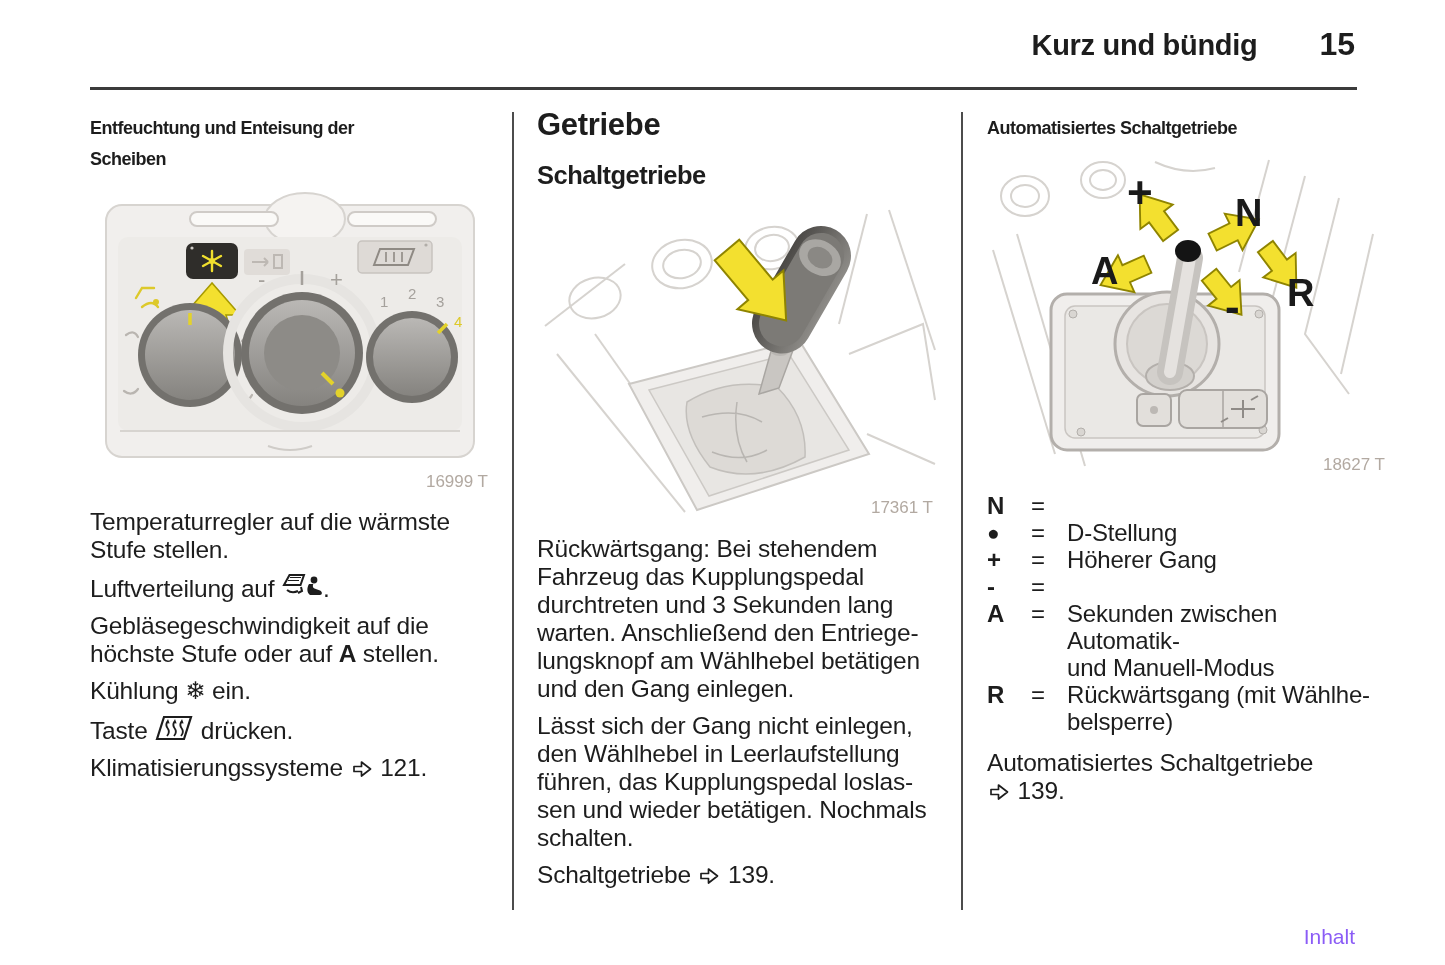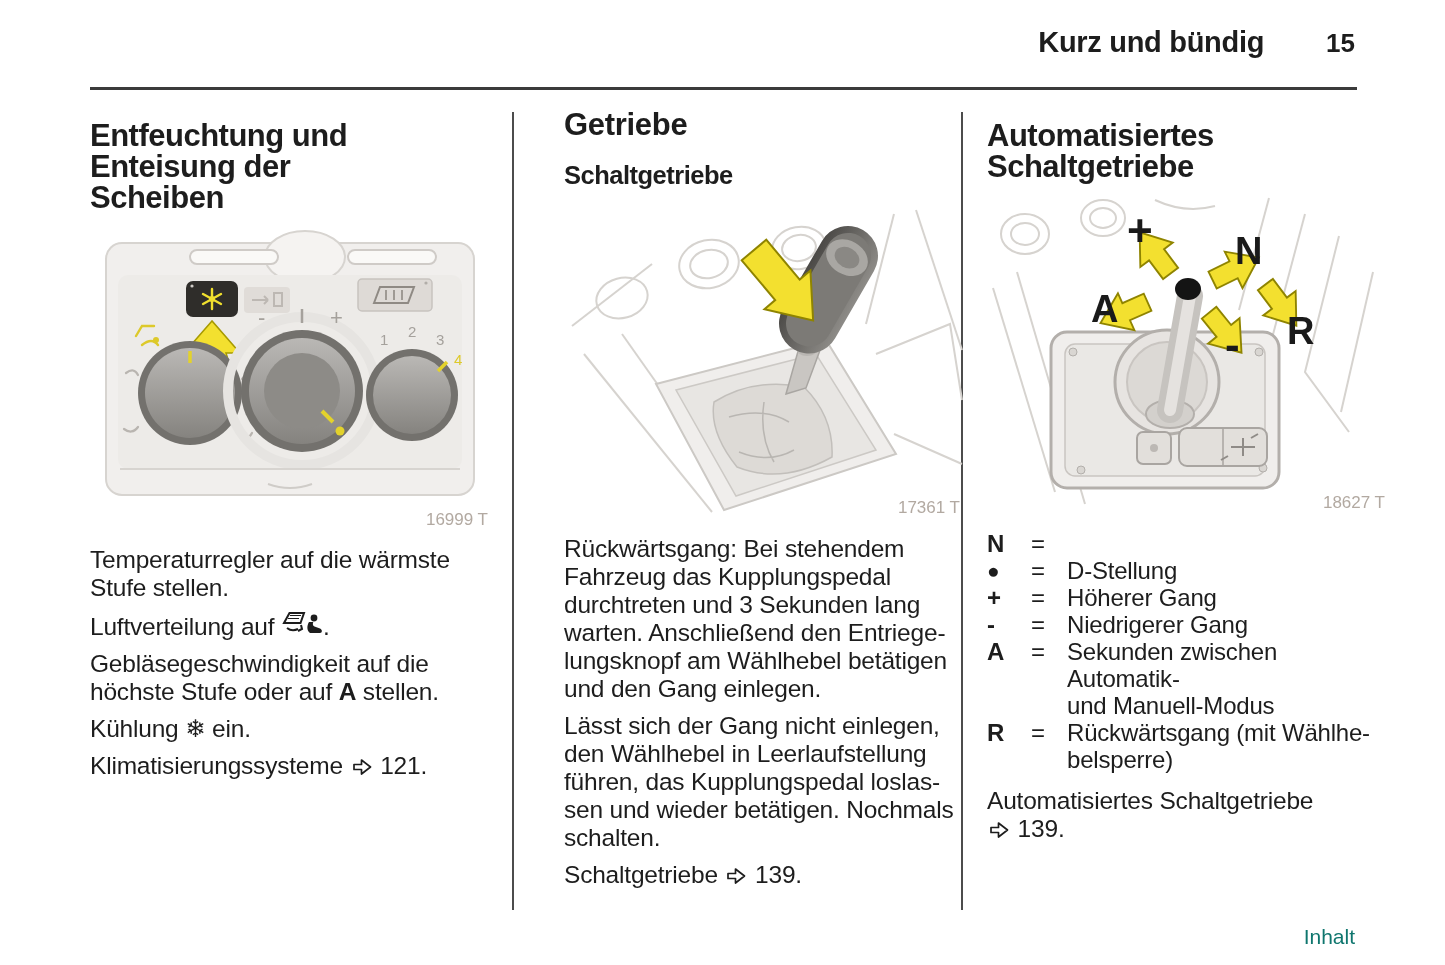--- a/index.html
+++ b/index.html
@@ -3,48 +3,48 @@
 <meta charset="utf-8">
 <style>
   html,body{margin:0;padding:0;background:#ffffff;}
   .page{
     position:relative;width:1445px;height:965px;background:#fff;
     font-family:"Liberation Sans", sans-serif;color:#1d1d1d;overflow:hidden;
   }
   
   .hdr{position:absolute;left:90px;right:90px;top:26px;display:flex;justify-content:flex-end;align-items:baseline;gap:62px;}
   .hdr-title{font-size:29px;font-weight:bold;letter-spacing:-.3px;}
-  .hdr-page{font-size:26px;font-weight:bold;}
+  .hdr-page{font-size:32px;font-weight:bold;}
   .hdr-rule{position:absolute;left:90px;right:88px;top:87px;height:3px;background:#3b3b3b;}
   
   .vdiv{position:absolute;top:112px;height:798px;width:2px;background:#4c4c4c;}
   .vdiv.d1{left:512px;}
   .vdiv.d2{left:961px;}
   
   .col{position:absolute;top:108px;width:402px;}
   .col-left{left:90px;}
-  .col-mid{left:564px;width:404px;}
+  .col-mid{left:537px;width:404px;}
   .col-right{left:987px;}
-  h2.colhead{margin:12px 0 10px 0;font-size:31px;line-height:31px;font-weight:bold;letter-spacing:-.5px;white-space:pre-line;}
+  h2.colhead{margin:5px 0 10px 0;font-size:18px;line-height:31px;font-weight:bold;letter-spacing:-.5px;white-space:pre-line;}
   h1.bighead{margin:0 0 18px 0;font-size:31px;line-height:34px;font-weight:bold;letter-spacing:-.3px;}
   h2.subhead{margin:0 0 12px 0;font-size:25.5px;line-height:30px;font-weight:bold;letter-spacing:-.5px;}
   .fig{display:block;margin:6px 0 18px 0;}
   p.body{margin:0 0 9px 0;font-size:24.5px;line-height:28px;letter-spacing:-.2px;}
   .prl{white-space:pre-line;}
   .inline-icon{vertical-align:-3px;}
   .refarrow{vertical-align:-2px;margin:0 2px;}
   b.invar{font-weight:bold;}
   
   .legend{margin:4px 0 14px 0;}
   .legend-row{display:grid;grid-template-columns:44px 36px 1fr;font-size:24px;line-height:27px;letter-spacing:-.2px;}
   .legend-row .sym{font-weight:bold;}
   .legend-row:nth-child(2) .sym{font-size:21px;line-height:27px;}
   .legend-row .txt{white-space:pre-line;}
   
-  .footer{position:absolute;right:90px;bottom:16px;font-size:21px;color:#0f766e;}
+  .footer{position:absolute;right:90px;bottom:16px;font-size:21px;color:#8b5cf6;}
   svg text{font-family:"Liberation Sans", sans-serif;}
 </style>
 </head>
 <body>
 
 <div class="page">
 
   <div class="hdr">
     <span class="hdr-title">Kurz und bündig</span>
     <span class="hdr-page">15</span>
@@ -147,20 +147,34 @@
         <path d="M17 20 l4 -2 -1 -4" fill="none" stroke="#1d1d1d" stroke-width="2"></path>
         <circle cx="33" cy="7" r="3.4" fill="#1d1d1d"></circle>
         <path d="M28 11 C25.5 15 26 20 29 22 L39 22 C41.5 22 41.5 18.5 39 17.5 L33.5 15.5 C31.5 14.6 31.6 12.6 32.3 11 Z" fill="#1d1d1d"></path>
       </svg><span>.</span></p>
 
     <p class="body prl"><span>Gebläsegeschwindigkeit auf die
 höchste Stufe oder auf</span> <b class="invar">A</b> <span>stellen.</span></p>
 
     <p class="body"><span>Kühlung</span> <span>❄</span> <span>ein.</span></p>
 
+    <p class="body"><span>Taste</span>
+      <svg class="inline-icon" width="40" height="28" viewBox="0 0 40 28">
+        <path d="M3 25 L10 3 H37 L30 25 Z" fill="none" stroke="#1d1d1d" stroke-width="2.2"></path>
+        <g fill="none" stroke="#1d1d1d" stroke-width="1.8">
+          <path d="M13 22 q3.5 -4 0.5 -8 q-2.5 -3.5 0.5 -7"></path>
+          <path d="M20 22 q3.5 -4 0.5 -8 q-2.5 -3.5 0.5 -7"></path>
+          <path d="M27 22 q3.5 -4 0.5 -8 q-2.5 -3.5 0.5 -7"></path>
+        </g>
+        <g fill="#1d1d1d">
+          <path d="M12 9 l2 -4 1.6 4.4 z"></path>
+            <path d="M19 9 l2 -4 1.6 4.4 z"></path>
+            <path d="M26 9 l2 -4 1.6 4.4 z"></path>
+        </g>
+      </svg> <span>drücken.</span></p>
 
     <p class="body"><span>Klimatisierungssysteme</span>
       <svg class="refarrow" width="20" height="18" viewBox="0 0 20 18">
         <path d="M2 6.5 H9.5 V2 L18.5 9 9.5 16 V11.5 H2 Z" fill="#ffffff" stroke="#1d1d1d" stroke-width="1.7" stroke-linejoin="round"></path>
       </svg> <span>121.</span></p>
   </div>
 
   <div class="col col-mid">
     <h1 class="bighead">Getriebe</h1>
     <h2 class="subhead">Schaltgetriebe</h2>
@@ -291,21 +305,20 @@
           <span class="txt">D-Stellung</span>
         </div>
       <div class="legend-row">
           <span class="sym">+</span>
           <span class="eq">=</span>
           <span class="txt">Höherer Gang</span>
         </div>
       <div class="legend-row">
           <span class="sym">-</span>
           <span class="eq">=</span>
-          <span class="txt">Niedrigerer Gang</span>
         </div>
       <div class="legend-row">
           <span class="sym">A</span>
           <span class="eq">=</span>
           <span class="txt">Sekunden zwischen Automatik-
 und Manuell-Modus</span>
         </div>
       <div class="legend-row">
           <span class="sym">R</span>
           <span class="eq">=</span>

